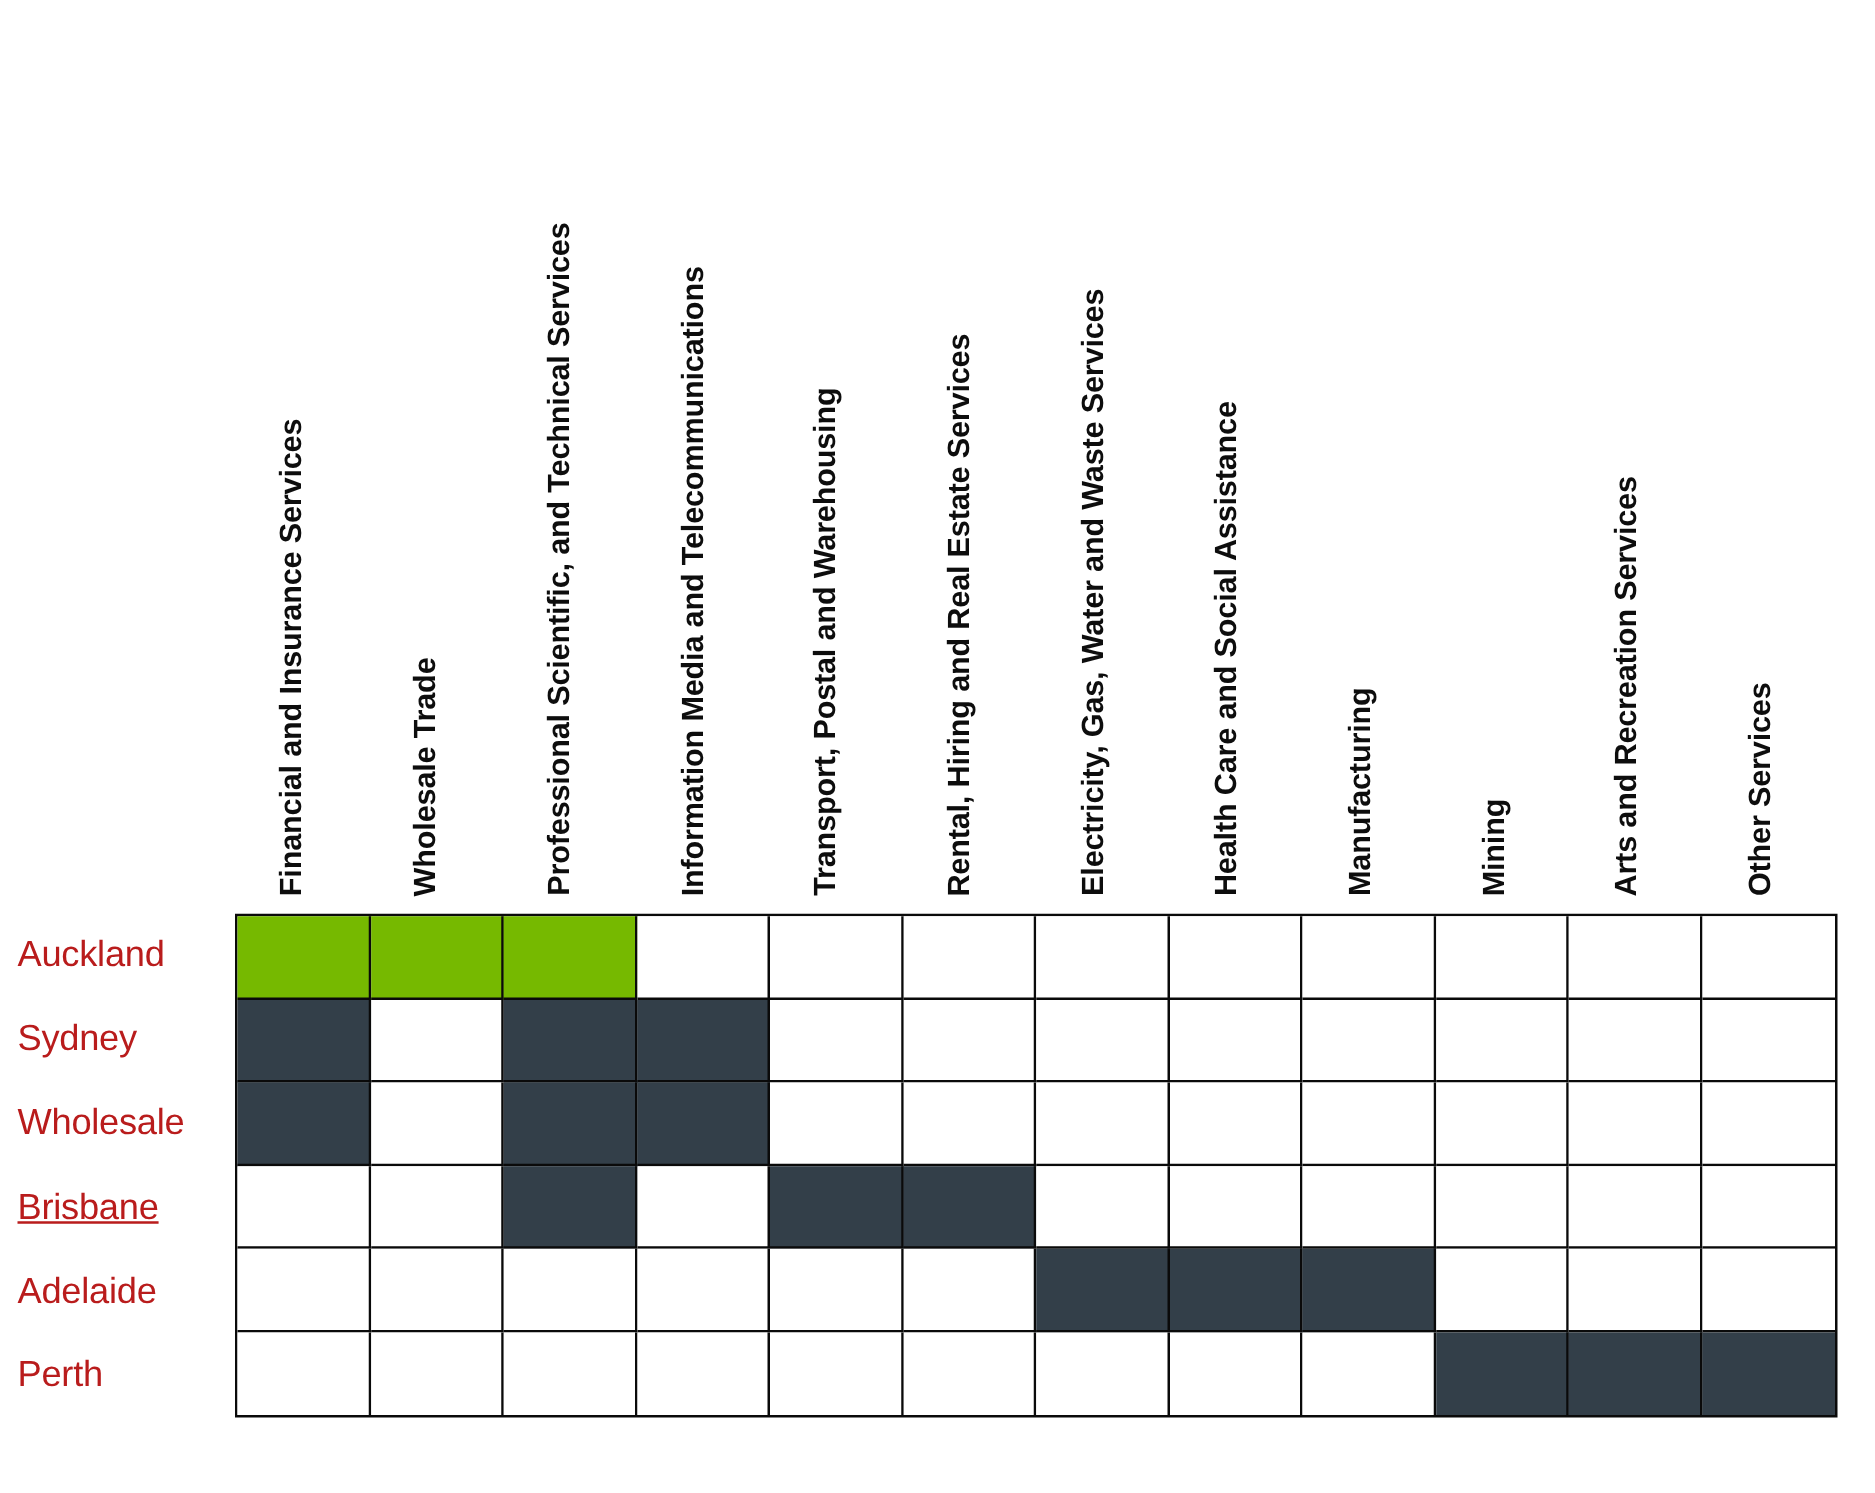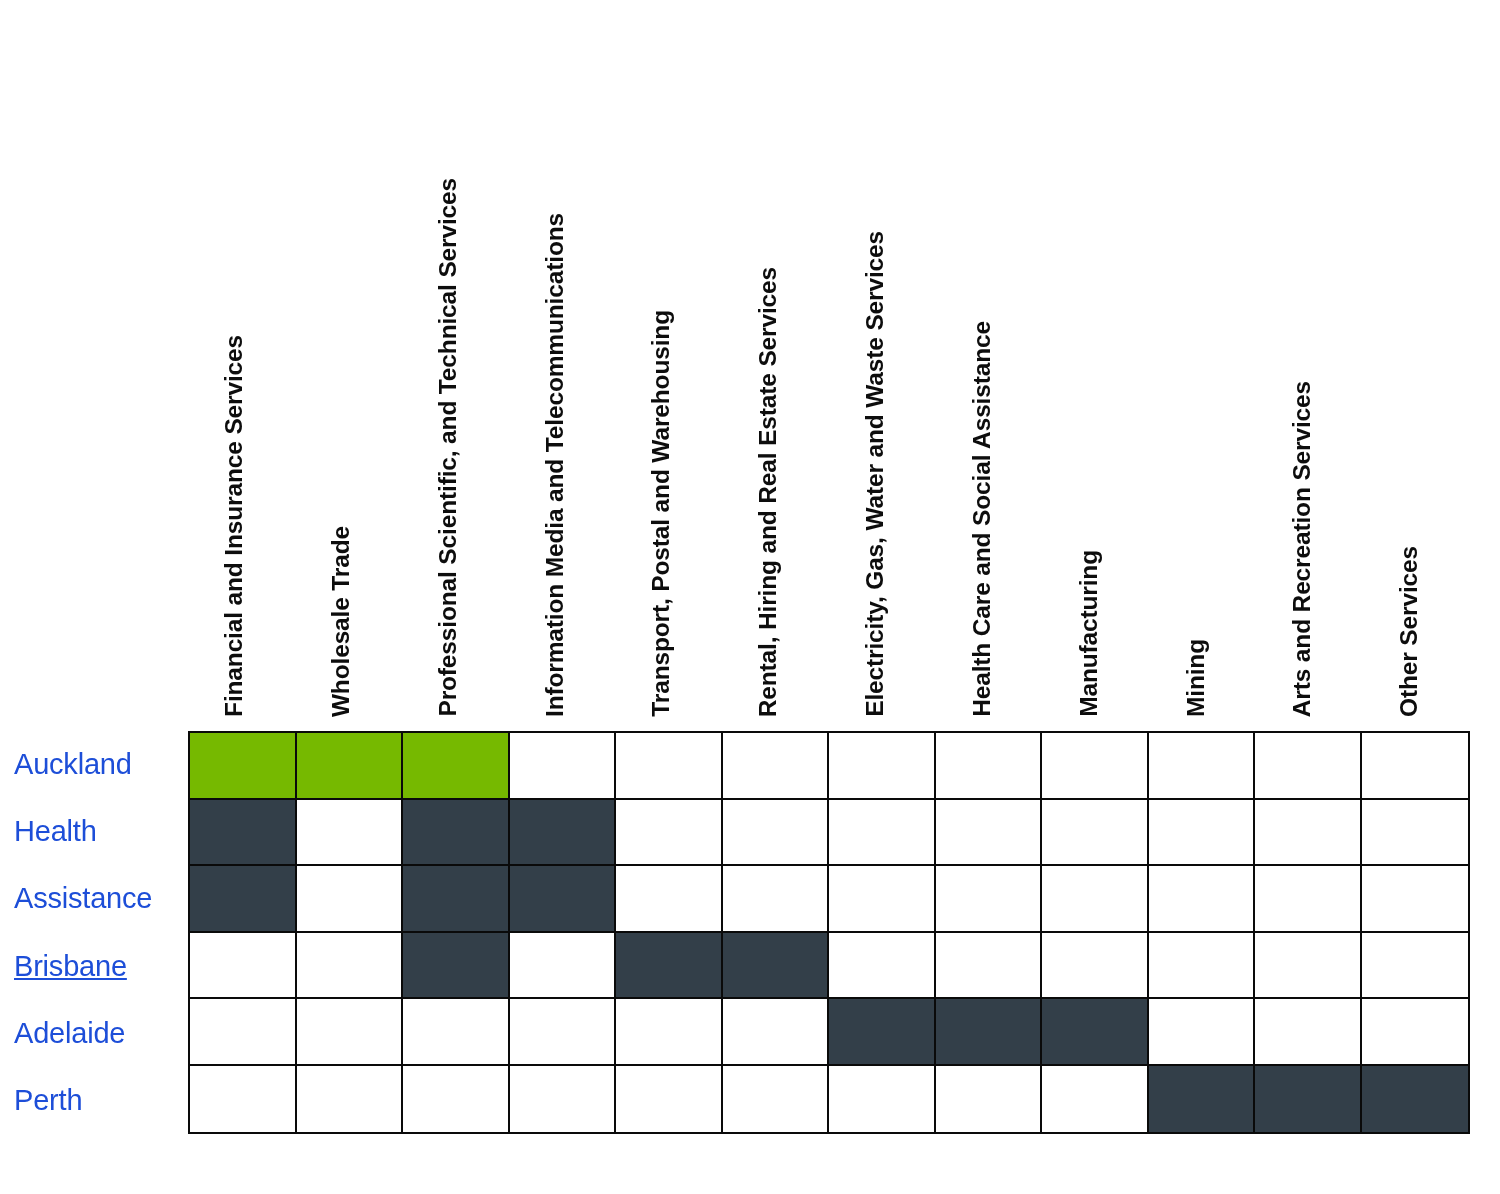--- a/index.html
+++ b/index.html
@@ -65,21 +65,21 @@
   .row-label {
     position: absolute;
     left: 14px;
     width: 168px;
     height: 67.2px;
     display: flex;
     align-items: center;
     justify-content: flex-start;
     font-size: 29px;
     font-weight: 400;
-    color: #1d4ed8;
+    color: #b91c1c;
     letter-spacing: -0.2px;
     white-space: nowrap;
   }
 
   
   #grid {
     position: absolute;
     left: 188px;
     top: 731px;
     width: 1282px;
@@ -140,22 +140,22 @@
       <div class="col-header" style="left: 1068.33px; width: 106.833px;">
         <span class="col-header-text">Arts and Recreation Services</span>
       </div>
       <div class="col-header" style="left: 1175.17px; width: 106.833px;">
         <span class="col-header-text">Other Services</span>
       </div>
     </div>
 
   <div id="row-label-col">
       <div class="row-label" style="top: 0px;">Auckland</div>
-      <div class="row-label" style="top: 67.1667px;">Health</div>
-      <div class="row-label" style="top: 134.333px;">Assistance</div>
+      <div class="row-label" style="top: 67.1667px;">Sydney</div>
+      <div class="row-label" style="top: 134.333px;">Wholesale</div>
       <div class="row-label" style="top: 201.5px; text-decoration: underline;">Brisbane</div>
       <div class="row-label" style="top: 268.667px;">Adelaide</div>
       <div class="row-label" style="top: 335.833px;">Perth</div>
     </div>
 
   <div id="grid">
       <div class="cell fill-green"></div>
       <div class="cell fill-green"></div>
       <div class="cell fill-green"></div>
       <div class="cell"></div>

